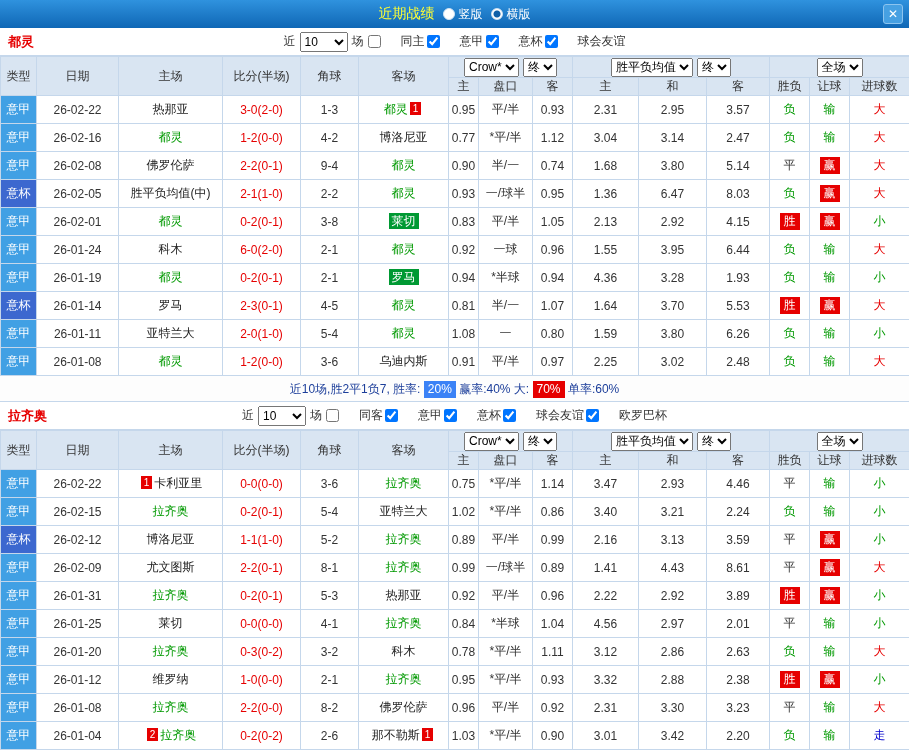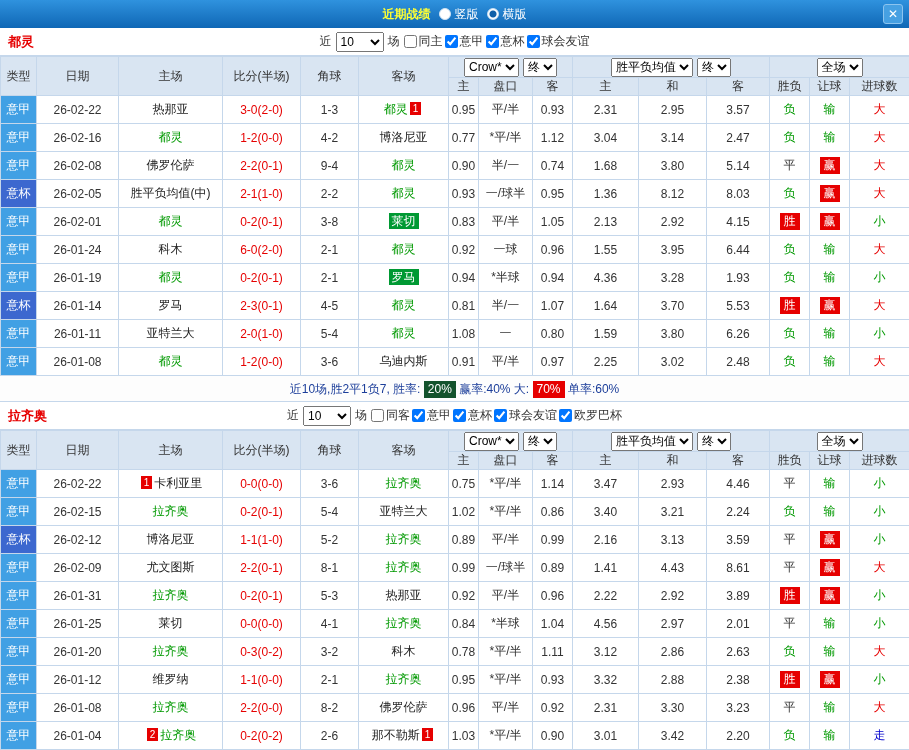--- a/index.html
+++ b/index.html
@@ -3,33 +3,33 @@
 <meta charset="utf-8">
 <style>
   *{box-sizing:border-box;margin:0;padding:0}
   html,body{width:909px;background:#fff}
   body{height:750px;overflow:hidden;font-family:"Liberation Sans","DejaVu Sans",sans-serif;font-size:12px;color:#333}
   .panel{width:909px}
 
   
   .titlebar{height:28px;background:linear-gradient(#2f92de,#0f67b5);display:flex;align-items:center;position:relative;color:#fff}
   .titlebar-center{flex:1;display:flex;justify-content:center;align-items:center;gap:8px}
-  .title{color:#ffff33;font-weight:bold;font-size:12px}
+  .title{color:#ffff33;font-weight:normal;font-size:14px}
   .radio-item{display:flex;align-items:center;gap:4px;cursor:pointer;color:#fff}
   .radio{appearance:none;-webkit-appearance:none;width:12px;height:12px;border-radius:50%;background:#fff;border:1px solid #cfe2f3;margin:0}
   .radio:checked{background:radial-gradient(circle,#0f5fa8 0 3px,#fff 4px)}
   .close-btn{position:absolute;right:6px;top:4px;width:20px;height:20px;background:#46a0e2;border:1px solid #8cc4ef;border-radius:3px;color:#fff;text-align:center;line-height:18px;font-weight:bold;cursor:pointer}
 
   
   .filterbar{height:28px;display:flex;align-items:center;background:#fff;border-bottom:1px solid #c5d7eb;position:relative}
   .team-label{position:absolute;left:8px;color:#e60000;font-weight:bold;font-size:13px}
   .filter-center{flex:1;display:flex;justify-content:center;align-items:center;gap:4px}
   .count-sel{height:20px;width:48px;font-size:12px}
   .cb-group{display:flex;align-items:center;gap:2px}
-  .cb-item{display:flex;align-items:center;gap:2px;cursor:pointer}
+  .cb-item{display:flex;align-items:center;gap:20px;cursor:pointer}
   .cb-item input{width:13px;height:13px;margin:0}
 
   
   table{border-collapse:collapse;table-layout:fixed;width:909px}
   th,td{border:1px solid #c5d7eb;text-align:center;overflow:hidden;white-space:nowrap;padding:0}
   thead th{background:#d9e5f2;font-weight:normal;color:#333;font-size:12px}
   thead tr:first-child th{height:21px}
   thead tr:last-child th{height:17px}
   .hd-sel{height:19px;font-size:12px;margin:0 2px;max-width:95px}
   tbody td{height:28px;background:#fff}
@@ -39,21 +39,21 @@
   .c-score{color:#e60000}
   .tm-self{color:#009900}
   .tm-n{color:#222}
   .tm-gb{background:#009933;color:#fff;padding:1px 3px}
   .rc{display:inline-block;background:#e60000;color:#fff;font-size:10px;line-height:13px;padding:0 3px;margin:0 2px;vertical-align:1px}
   .t-green{color:#009900}
   .t-red{color:#e60000}
   .t-plain{color:#333}
   .t-blue{color:#0000cc}
   .b-red{display:inline-block;background:#e60000;color:#fff;padding:1px 4px;line-height:15px}
-  .b-green{display:inline-block;background:#14532d;color:#fff;padding:1px 4px;line-height:15px}
+  .b-green{display:inline-block;background:#3b82f6;color:#fff;padding:1px 4px;line-height:15px}
 
   
   .summary{height:26px;line-height:26px;text-align:center;border-bottom:1px solid #c5d7eb;background:#fdfdfd}
   .sum-t{color:#1c3e9a}
 </style>
 </head>
 <body>
 
 <div class="panel">
 
@@ -199,21 +199,21 @@
             <td class="lg lg-deep">意杯</td>
             <td class="c-date">26-02-05</td>
             <td class="c-team"><span class="tm-n">胜平负均值(中)</span></td>
             <td class="c-score">2-1(1-0)</td>
             <td class="c-corner">2-2</td>
             <td class="c-team"><span class="tm-self">都灵</span></td>
             <td class="c-odds">0.93</td>
             <td class="c-odds">一/球半</td>
             <td class="c-odds">0.95</td>
             <td class="c-odds">1.36</td>
-            <td class="c-odds">8.12</td>
+            <td class="c-odds">6.47</td>
             <td class="c-odds">8.03</td>
             <td class="c-res"><span class="t-green">负</span></td>
             <td class="c-res"><span class="b-red">赢</span></td>
             <td class="c-res"><span class="t-red">大</span></td>
           </tr>
           <tr>
             <td class="lg lg-blue">意甲</td>
             <td class="c-date">26-02-01</td>
             <td class="c-team"><span class="tm-self">都灵</span></td>
             <td class="c-score">0-2(0-1)</td>
@@ -511,21 +511,21 @@
             <td class="c-odds">2.86</td>
             <td class="c-odds">2.63</td>
             <td class="c-res"><span class="t-green">负</span></td>
             <td class="c-res"><span class="t-green">输</span></td>
             <td class="c-res"><span class="t-red">大</span></td>
           </tr>
           <tr>
             <td class="lg lg-blue">意甲</td>
             <td class="c-date">26-01-12</td>
             <td class="c-team"><span class="tm-n">维罗纳</span></td>
-            <td class="c-score">1-1(0-0)</td>
+            <td class="c-score">1-0(0-0)</td>
             <td class="c-corner">2-1</td>
             <td class="c-team"><span class="tm-self">拉齐奥</span></td>
             <td class="c-odds">0.95</td>
             <td class="c-odds">*平/半</td>
             <td class="c-odds">0.93</td>
             <td class="c-odds">3.32</td>
             <td class="c-odds">2.88</td>
             <td class="c-odds">2.38</td>
             <td class="c-res"><span class="b-red">胜</span></td>
             <td class="c-res"><span class="b-red">赢</span></td>

